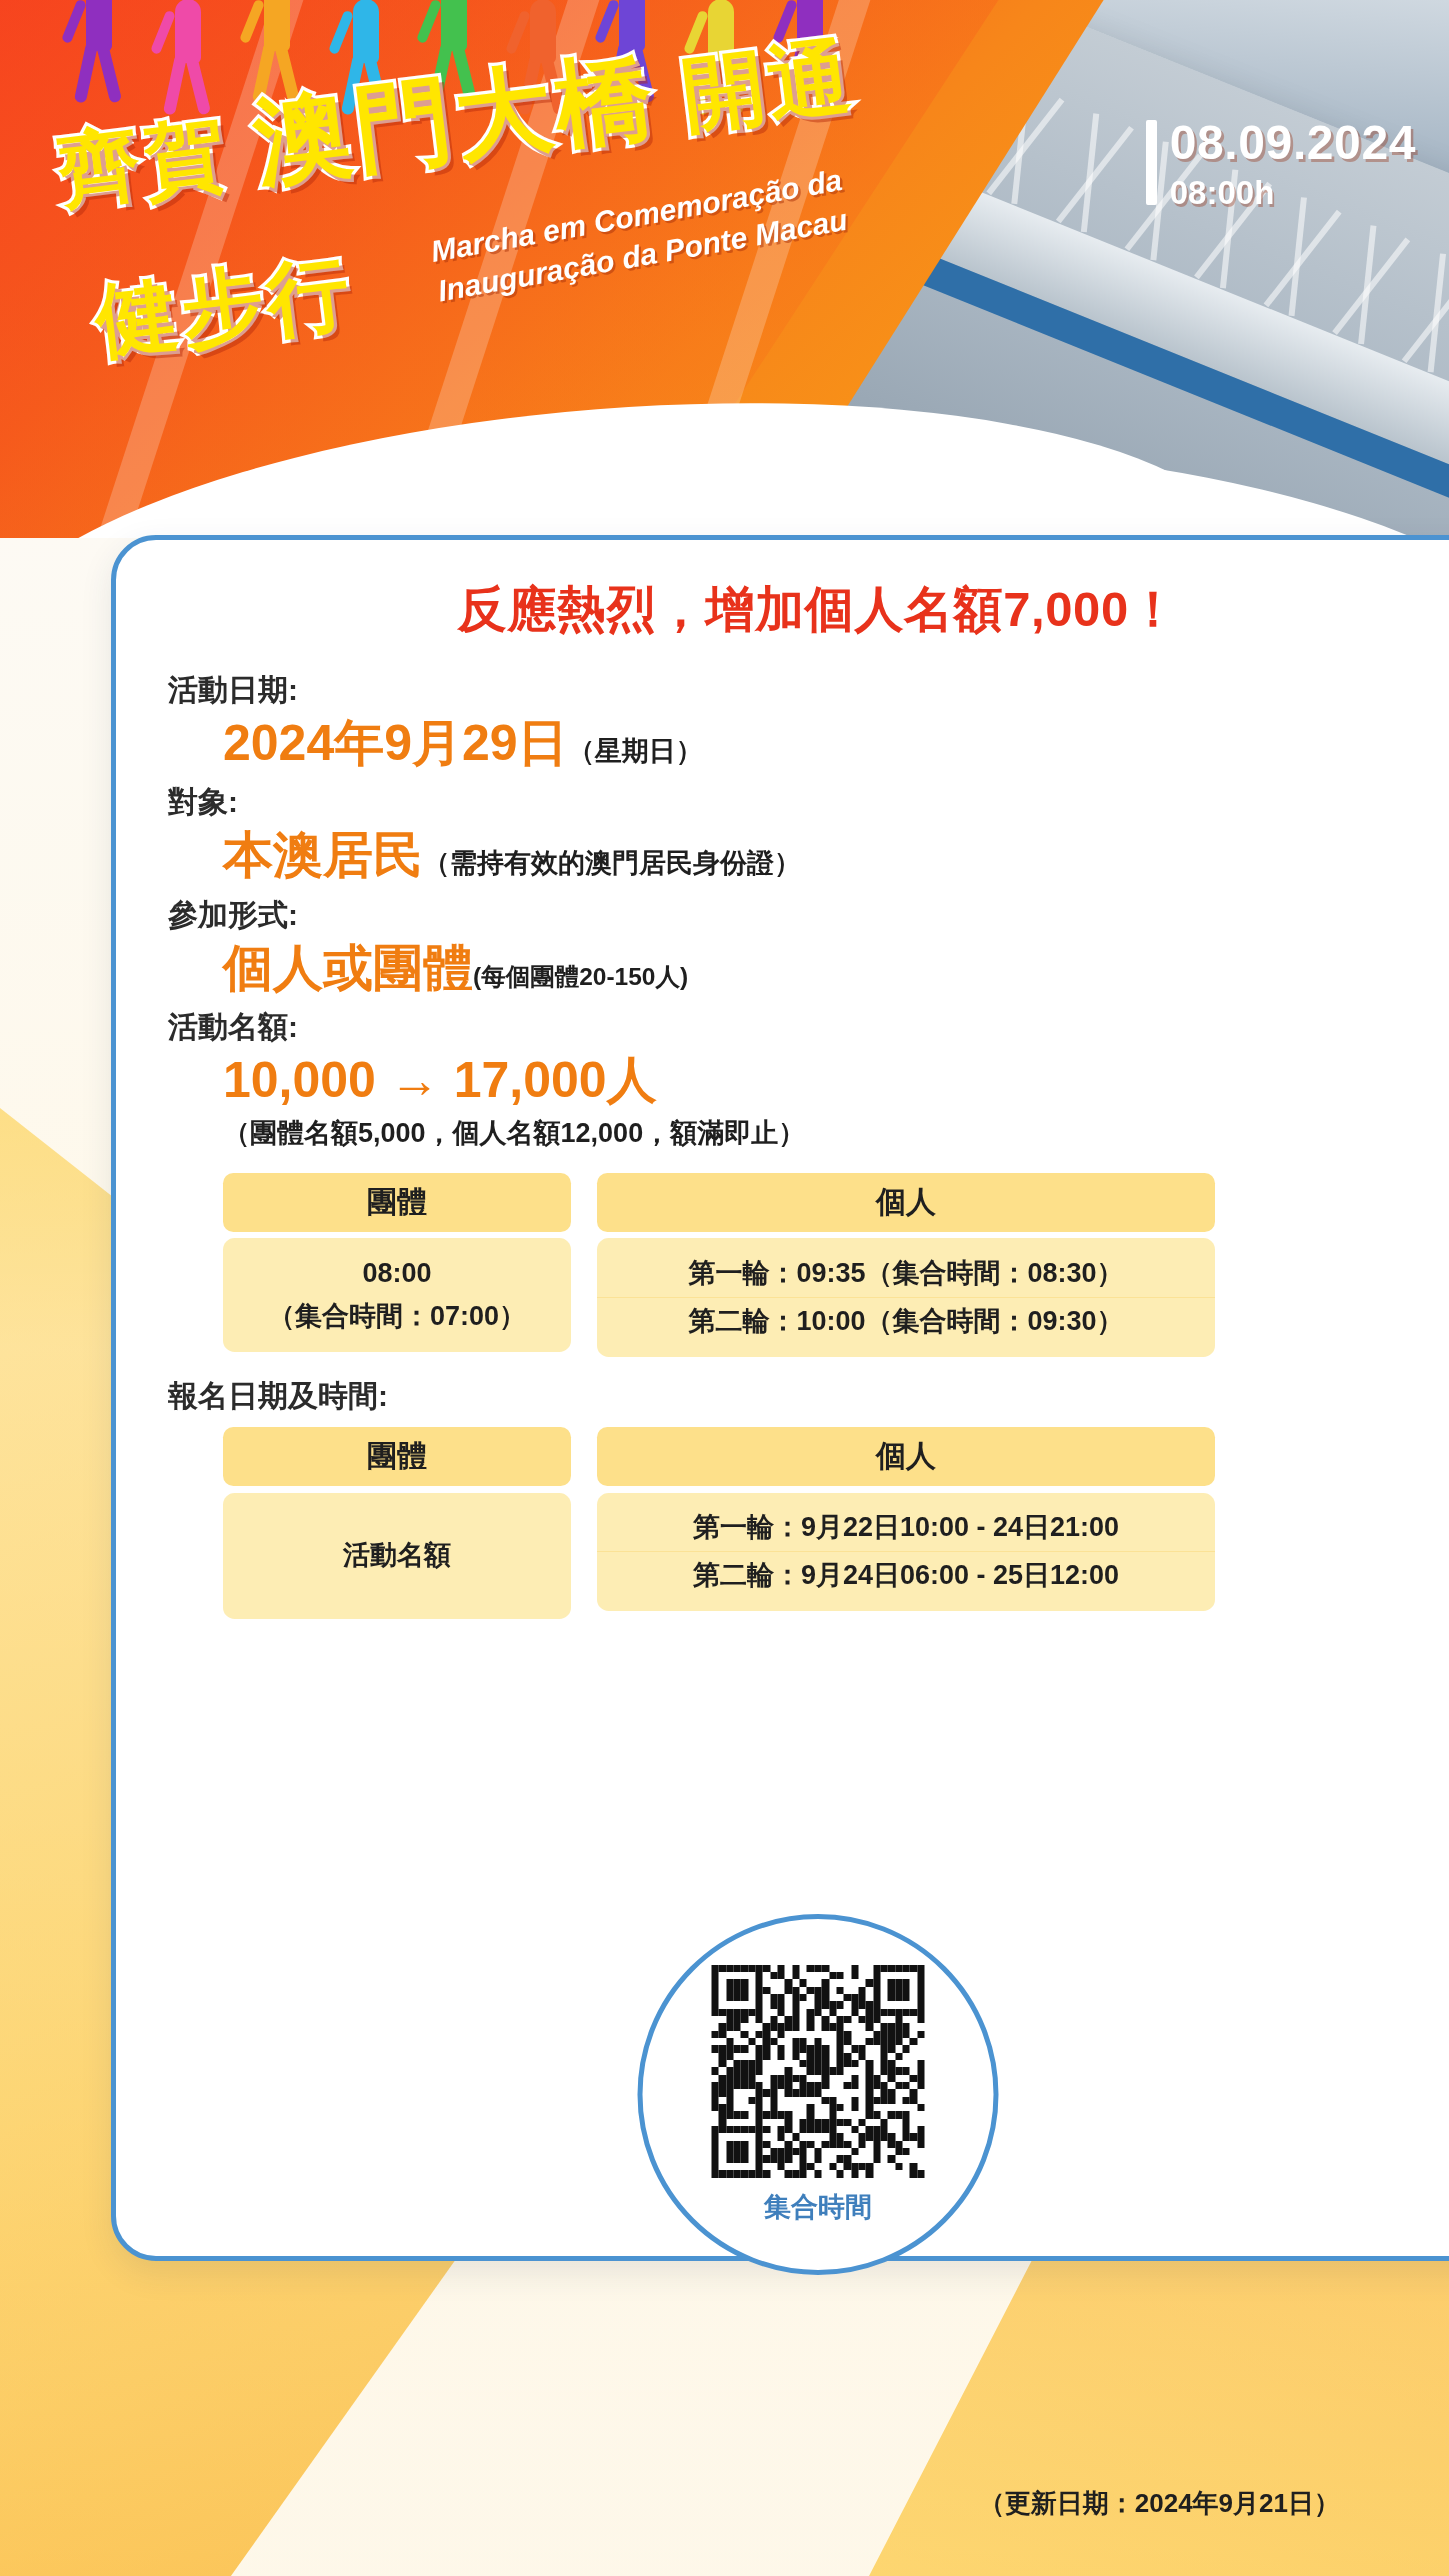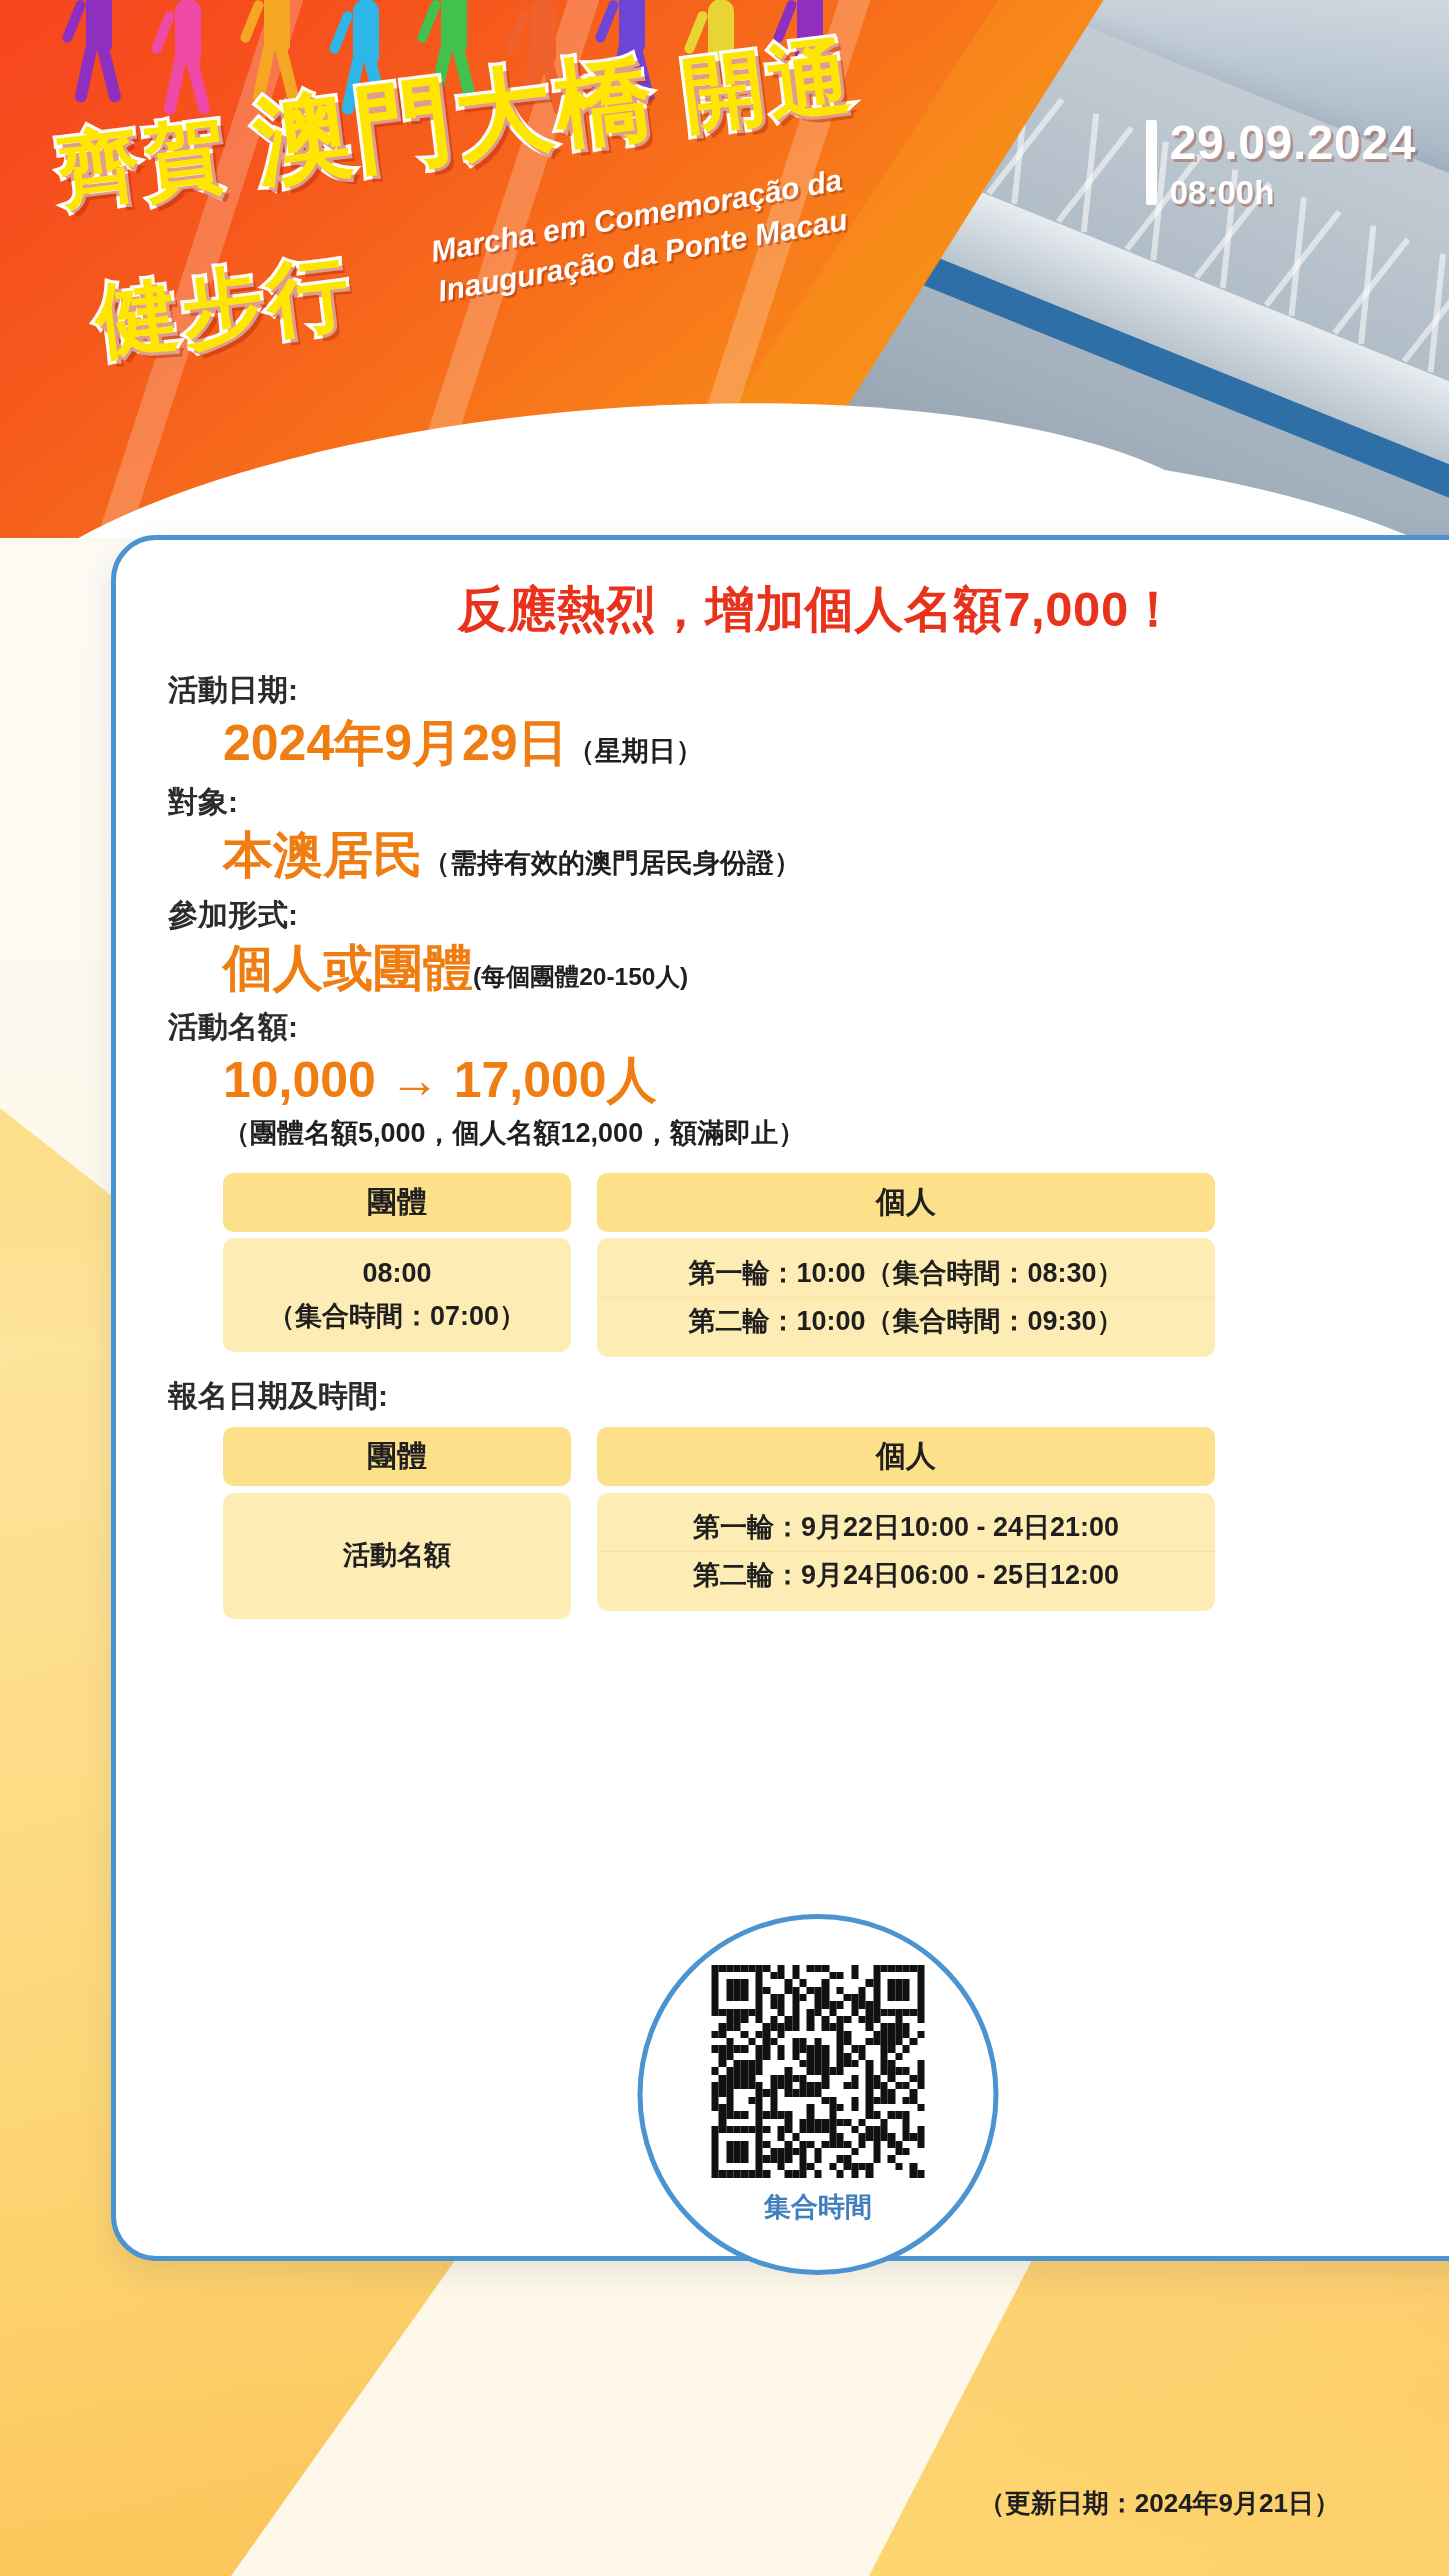--- a/index.html
+++ b/index.html
@@ -496,21 +496,21 @@
       <div class="title-line title-l2">健步行</div>
       <div class="title-pt">
         <div>Marcha em Comemoração da</div>
         <div>Inauguração da Ponte Macau</div>
       </div>
     </div>
 
     <div class="date-badge">
       <div class="date-bar"></div>
       <div class="date-texts">
-        <div class="date-main">29.09.2024</div>
+        <div class="date-main">08.09.2024</div>
         <div class="date-time">08:00h</div>
       </div>
     </div>
 
     <div class="header-white-sweep"></div>
     <div class="header-white-sweep2"></div>
   </div>
 
   <div class="card">
     <div class="card-inner">
@@ -549,21 +549,21 @@
           <div class="tbl-col-left">
             <div class="tbl-head">團體</div>
             <div class="tbl-body">
               <div class="row" style="border:none;">08:00</div>
               <div class="row" style="border:none;padding-top:0;">（集合時間：07:00）</div>
             </div>
           </div>
           <div class="tbl-col-right">
             <div class="tbl-head">個人</div>
             <div class="tbl-body">
-              <div class="row">第一輪：10:00（集合時間：08:30）</div>
+              <div class="row">第一輪：09:35（集合時間：08:30）</div>
               <div class="row">第二輪：10:00（集合時間：09:30）</div>
             </div>
           </div>
         </div>
       </div>
 
       <div class="field" style="margin-top:19.3px;">
         <div class="field-label">報名日期及時間:</div>
         <div class="tbl-wrap">
           <div class="tbl-col-left">

